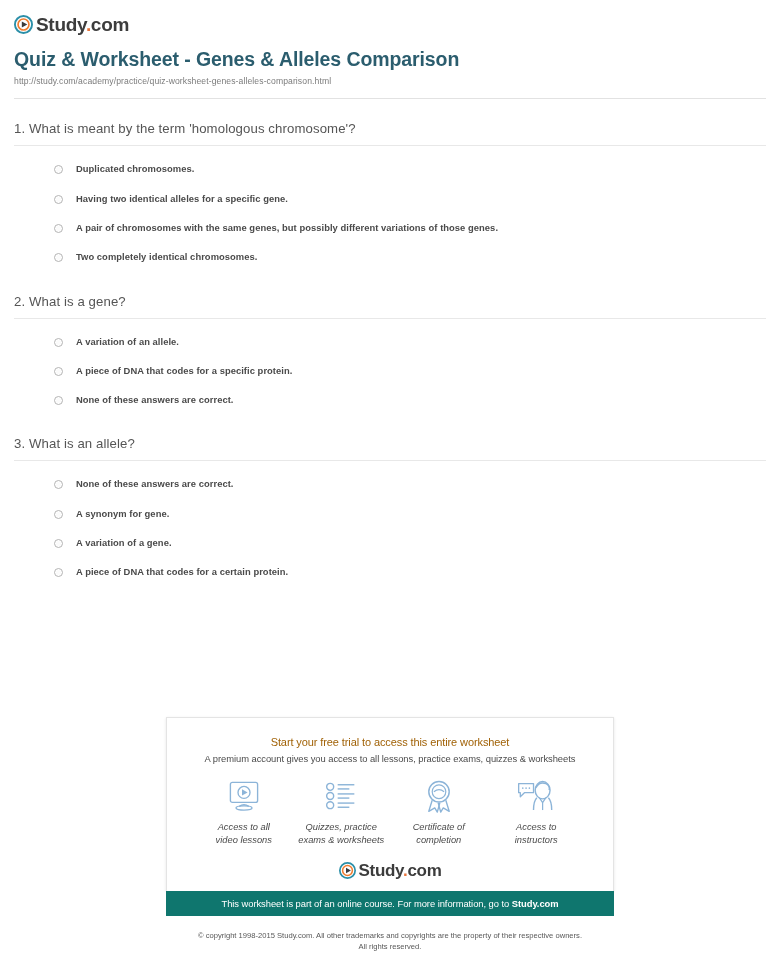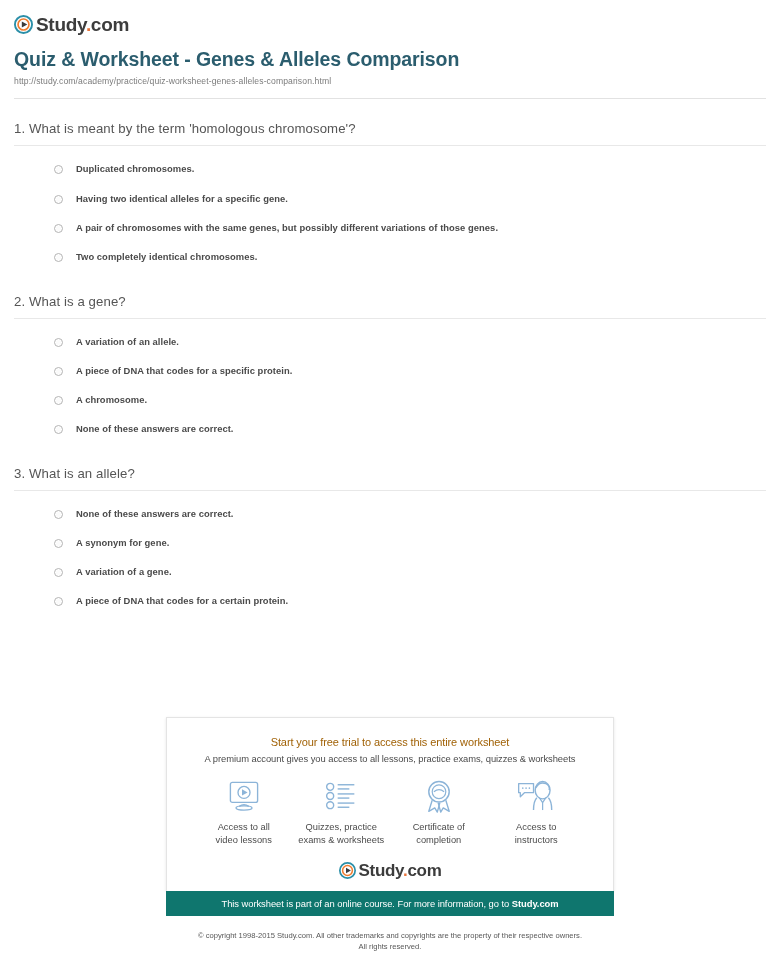--- a/index.html
+++ b/index.html
@@ -134,20 +134,21 @@
   .promo-sub {
     font-size: 9.4px;
     color: #4b4b4b;
     margin: 0 0 14px 0;
     letter-spacing: -0.05px;
   }
   .features {
     display: flex;
     justify-content: flex-start;
     padding: 0 18px;
+    font-style: italic;
   }
   .feature {
     width: 104px;
     text-align: center;
   }
   .feature-icon {
     height: 36px;
     display: flex;
     align-items: center;
     justify-content: center;
@@ -240,24 +241,20 @@
     <p class="question-text">2. What is a gene?</p>
     <hr class="question-rule">
     <ul class="options">
       <li class="option-row">
         <span class="radio"></span>
         <span class="option-label">A variation of an allele.</span>
       </li>
       <li class="option-row">
         <span class="radio"></span>
         <span class="option-label">A piece of DNA that codes for a specific protein.</span>
-      </li>
-      <li class="option-row">
-        <span class="radio"></span>
-        <span class="option-label">A chromosome.</span>
       </li>
       <li class="option-row">
         <span class="radio"></span>
         <span class="option-label">None of these answers are correct.</span>
       </li>
     </ul>
   </div>
 
   <div class="question-block">
     <p class="question-text">3. What is an allele?</p>

